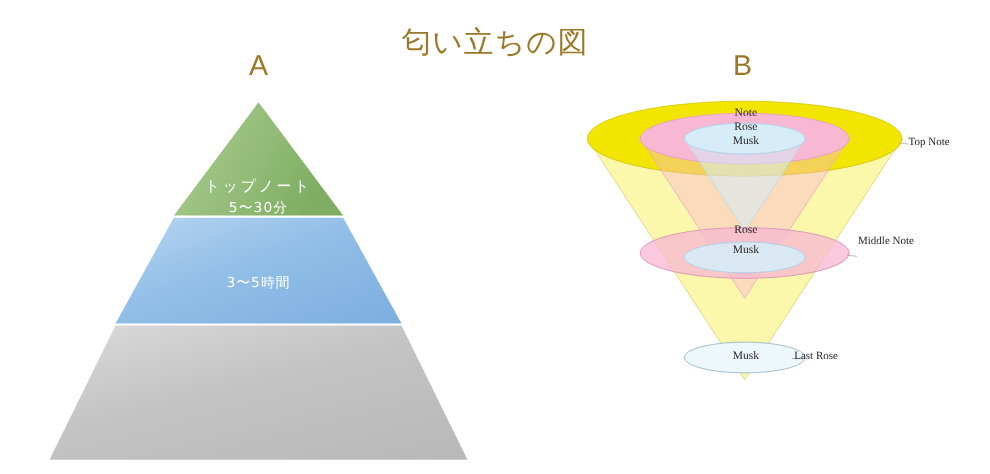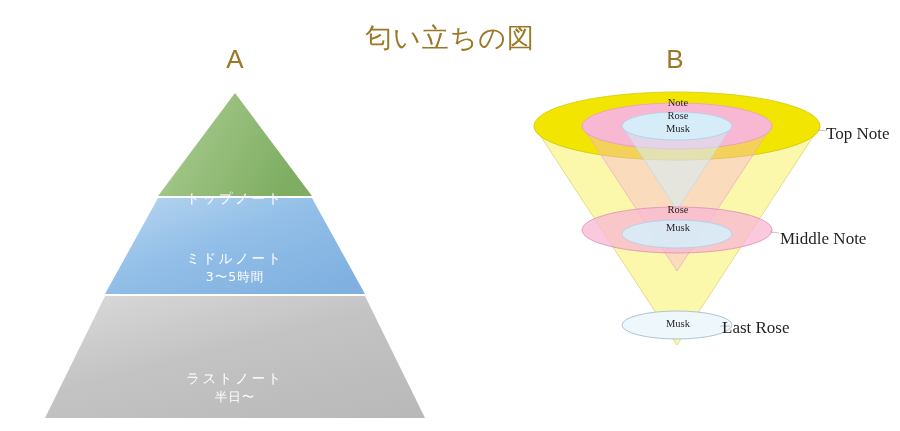--- a/index.html
+++ b/index.html
@@ -36,28 +36,28 @@
     position:absolute;
     color:#ffffff;
     text-align:center;
     font-family:"DejaVu Sans", sans-serif;
     pointer-events:none;
     white-space:nowrap;
   }
   .pyr-label .l1{display:block;font-size:13.5px;letter-spacing:2.5px;line-height:1.5;}
   .pyr-label .l2{display:block;font-size:12.5px;letter-spacing:1px;line-height:1.5;}
 
-  #lbl-top{left:135px;top:160px;width:200px;margin-top:28px;}
+  #lbl-top{left:135px;top:160px;width:200px;}
   #lbl-mid{left:135px;top:248px;width:200px;}
   #lbl-last{left:135px;top:368px;width:200px;}
 
   .cone-note{
     position:absolute;
     font-family:"Liberation Serif", serif;
-    font-size:17px;
+    font-size:10px;
     color:#231f20;
     white-space:nowrap;
   }
   .cone-ing{
     position:absolute;
     font-family:"Liberation Serif", serif;
     font-size:10.5px;
     color:#231f20;
     text-align:center;
     white-space:nowrap;
@@ -105,28 +105,24 @@
 
       <polygon points="105,296 365,296 425,418 45,418" fill="url(#gradGray)"></polygon>
 
       <polygon points="158,198 312,198 365,294 105,294" fill="url(#gradBlue)"></polygon>
 
       <polygon points="235,93 312,196 158,196" fill="url(#gradGreen)"></polygon>
     </svg>
 
     <div class="pyr-label" id="lbl-top">
       <span class="l1">トップノート</span>
+      <span class="l2">5〜30分</span>
     </div>
     <div class="pyr-label" id="lbl-mid">
-      <span class="l1">ミドルノート</span>
       <span class="l2">3〜5時間</span>
-    </div>
-    <div class="pyr-label" id="lbl-last">
-      <span class="l1">ラストノート</span>
-      <span class="l2">半日〜</span>
     </div>
   </div>
 
   <div id="cone-wrap">
     
     <svg width="430" height="431" viewBox="0 0 430 431">
 
       <path d="M64,126 L207,345 L350,126 A143,34 0 0 1 64,126 Z" fill="#f2e600" fill-opacity="0.33" stroke="#d9cf6b" stroke-width="0.7"></path>
 
       <ellipse cx="207" cy="126" rx="143" ry="34" fill="#f2e600" stroke="#cfc400" stroke-width="0.7"></ellipse>
@@ -150,17 +146,17 @@
     
     <div class="cone-ing" id="ing-lemon" style="left:138px;top:97px;">Note</div>
     <div class="cone-ing" id="ing-rose-top" style="left:138px;top:110px;">Rose</div>
     <div class="cone-ing" id="ing-musk-top" style="left:138px;top:123px;">Musk</div>
     <div class="cone-ing" id="ing-rose-mid" style="left:138px;top:204px;">Rose</div>
     <div class="cone-ing" id="ing-musk-mid" style="left:138px;top:222px;">Musk</div>
     <div class="cone-ing" id="ing-musk-last" style="left:138px;top:318px;">Musk</div>
 
     
     <div class="cone-note" id="note-top" style="left:356px;top:124px;">Top Note</div>
-    <div class="cone-note" id="note-mid" style="left:310px;top:229px;">Middle Note</div>
+    <div class="cone-note" id="note-mid" style="left:310px;top:214px;">Middle Note</div>
     <div class="cone-note" id="note-last" style="left:252px;top:318px;">Last Rose</div>
   </div>
 
 </div>
 
 </body></html>

